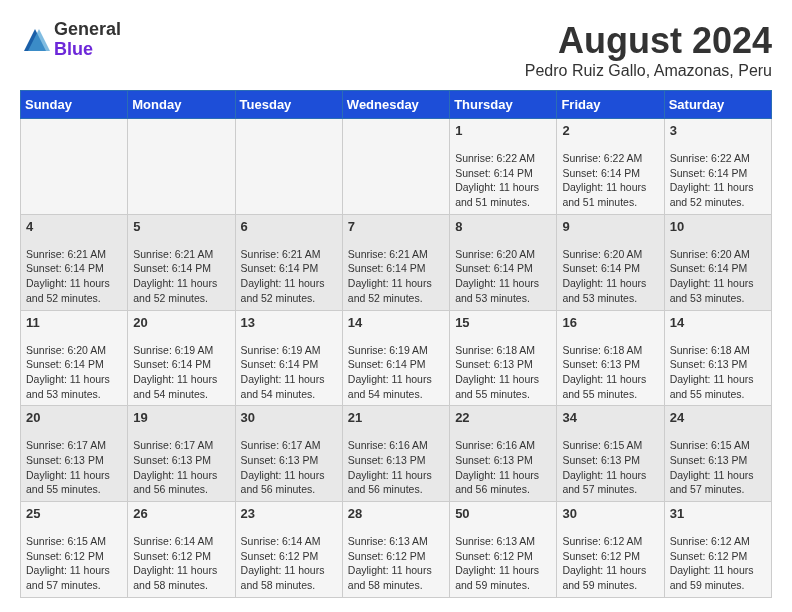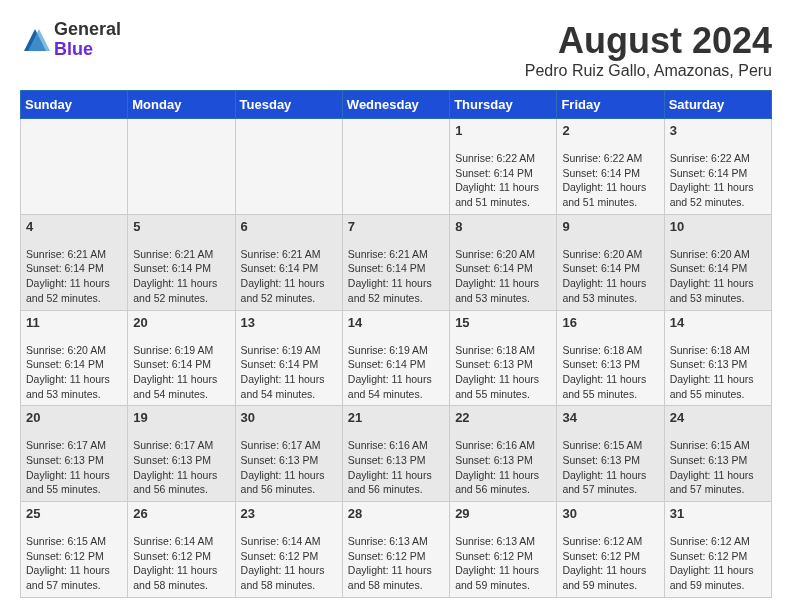--- a/index.html
+++ b/index.html
@@ -309,21 +309,21 @@
 Sunset: 6:12 PM
 Daylight: 11 hours and 58 minutes.</div>
         </td>
         <td>
           <span class="day-number">28</span>
           <div class="day-info" style="white-space: pre-line;">Sunrise: 6:13 AM
 Sunset: 6:12 PM
 Daylight: 11 hours and 58 minutes.</div>
         </td>
         <td>
-          <span class="day-number">29</span>
+          <span class="day-number">50</span>
           <div class="day-info" style="white-space: pre-line;">Sunrise: 6:13 AM
 Sunset: 6:12 PM
 Daylight: 11 hours and 59 minutes.</div>
         </td>
         <td>
           <span class="day-number">30</span>
           <div class="day-info" style="white-space: pre-line;">Sunrise: 6:12 AM
 Sunset: 6:12 PM
 Daylight: 11 hours and 59 minutes.</div>
         </td>

